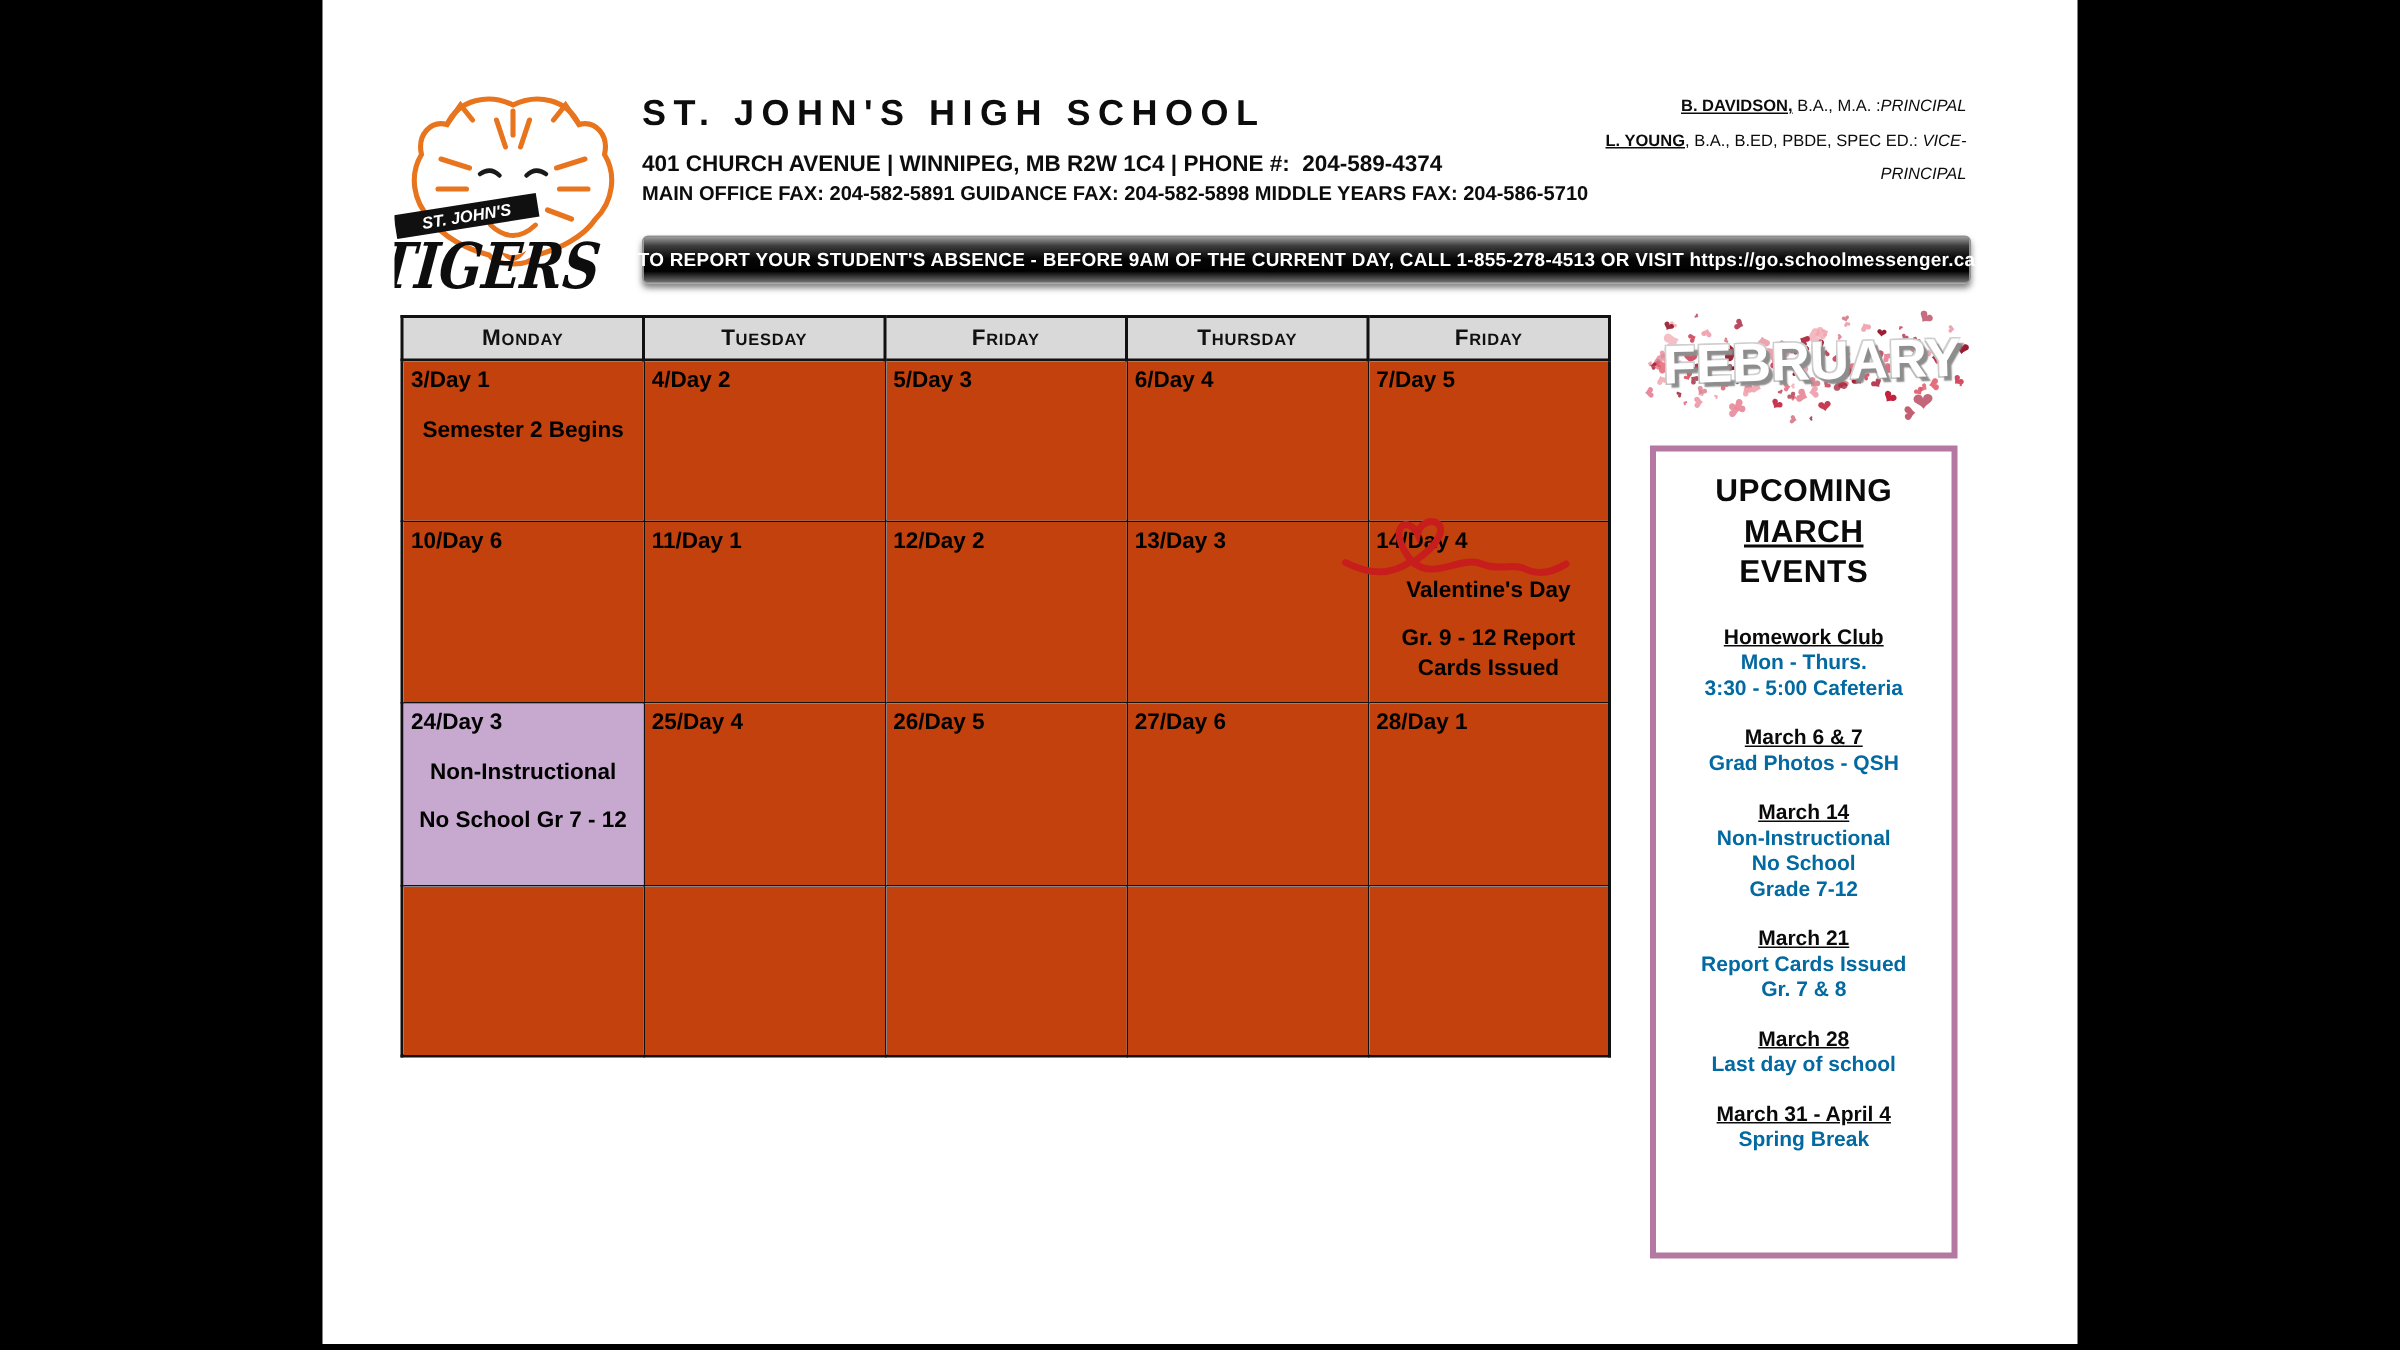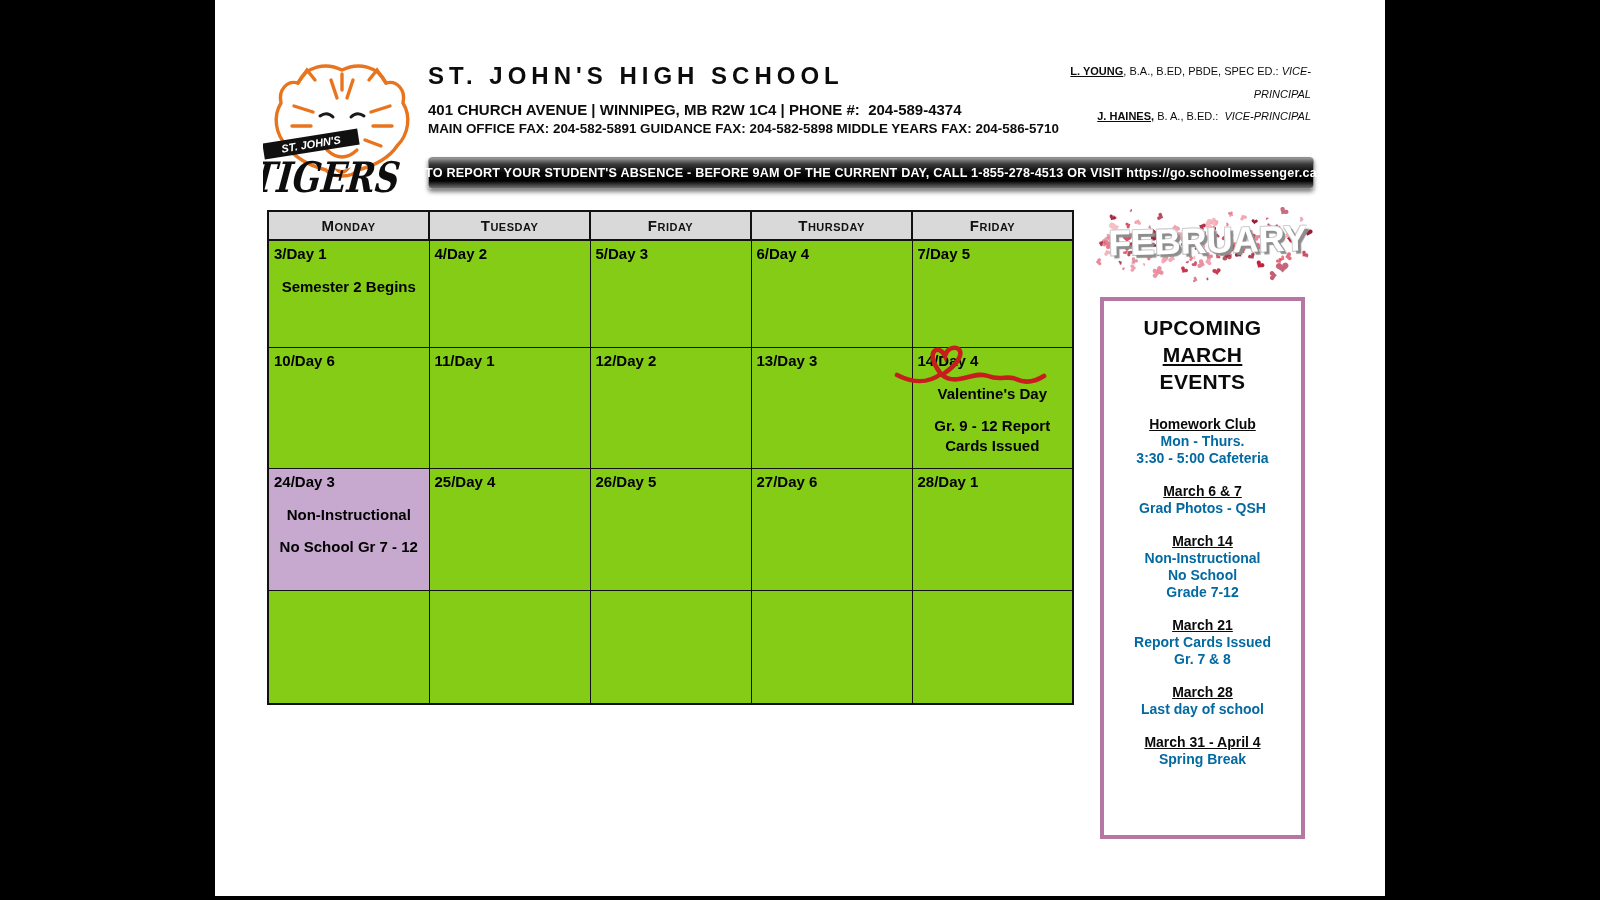--- a/index.html
+++ b/index.html
@@ -21,21 +21,21 @@
     background:linear-gradient(180deg,#9a9a9a 0%,#3c3c3c 20%,#070707 48%,#000 76%,#6e6e6e 100%);
     border:1px solid #8f8f8f;box-shadow:0 3px 4px rgba(0,0,0,.5);
     display:flex;align-items:center;justify-content:center;}
   .absence-banner span{color:#fff;font-size:12.6px;font-weight:600;letter-spacing:.2px;white-space:nowrap;}
 
   
   .calendar{position:absolute;left:52px;top:210px;}
   table{border-collapse:collapse;table-layout:fixed;width:807px;border:2.4px solid #111;}
   th{width:20%;height:25px;background:#d9d9d9;border:2px solid #111;font-size:15px;font-weight:700;
      font-variant:small-caps;letter-spacing:.5px;color:#111;text-align:center;}
-  td{border:1.7px solid #111;vertical-align:top;padding:3px 5px;position:relative;background:#84cc16;}
+  td{border:1.7px solid #111;vertical-align:top;padding:3px 5px;position:relative;background:#c2410c;}
   td.hl{background:var(--hl,#c7a8ce);}
   .cdate{font-size:15px;font-weight:700;color:#000;line-height:19px;text-align:left;}
   .cevent{font-size:15px;font-weight:700;color:#000;text-align:center;line-height:20px;margin-top:14px;}
   .cevent + .cevent{margin-top:12px;}
   .doodle{position:absolute;left:-18px;top:-7px;width:152px;height:48px;pointer-events:none;overflow:visible;}
 
   
   .feb-graphic{position:absolute;left:878px;top:196px;width:230px;height:98px;}
   .heart{position:absolute;line-height:1;user-select:none;}
   .feb-label{position:absolute;left:0;right:0;top:24px;text-align:center;font-size:36px;font-weight:800;
@@ -79,22 +79,22 @@
       <text x="48" y="94" text-anchor="middle" font-size="11" font-style="italic" font-weight="bold" font-family="Liberation Sans, sans-serif" fill="#ffffff">ST. JOHN'S</text>
     </g>
     <text x="2" y="138" font-size="42" font-style="italic" font-weight="bold" font-family="DejaVu Serif, serif" fill="#0d0d0d" transform="skewX(-6)" textLength="148" lengthAdjust="spacingAndGlyphs">TIGERS</text>
   </svg>
 
   <div class="school-name">ST. JOHN'S HIGH SCHOOL</div>
   <div class="school-address">401 CHURCH AVENUE | WINNIPEG, MB R2W 1C4 | PHONE #:  204-589-4374</div>
   <div class="school-fax">MAIN OFFICE FAX: 204-582-5891 GUIDANCE FAX: 204-582-5898 MIDDLE YEARS FAX: 204-586-5710</div>
 
   <div class="admins">
+      <div class="admin-line"><span class="admin-name">B. DAVIDSON,</span><span class="admin-cred"> B.A., M.A. :</span><span class="admin-title">PRINCIPAL</span></div>
       <div class="admin-line"><span class="admin-name">L. YOUNG</span><span class="admin-cred">, B.A., B.ED, PBDE, SPEC ED.: </span><span class="admin-title">VICE-PRINCIPAL</span></div>
-      <div class="admin-line"><span class="admin-name">J. HAINES,</span><span class="admin-cred"> B. A., B.ED.:  </span><span class="admin-title">VICE-PRINCIPAL</span></div>
     </div>
 
   <div class="absence-banner">
     <span>TO REPORT YOUR STUDENT'S ABSENCE - BEFORE 9AM OF THE CURRENT DAY, CALL 1-855-278-4513 OR VISIT https://go.schoolmessenger.ca</span>
   </div>
 
   <div class="calendar">
     <table>
       <thead>
         <tr>

